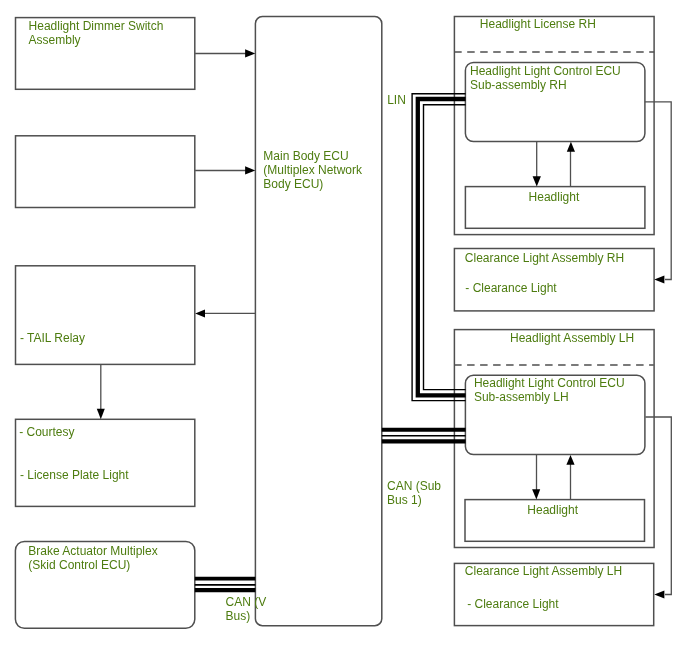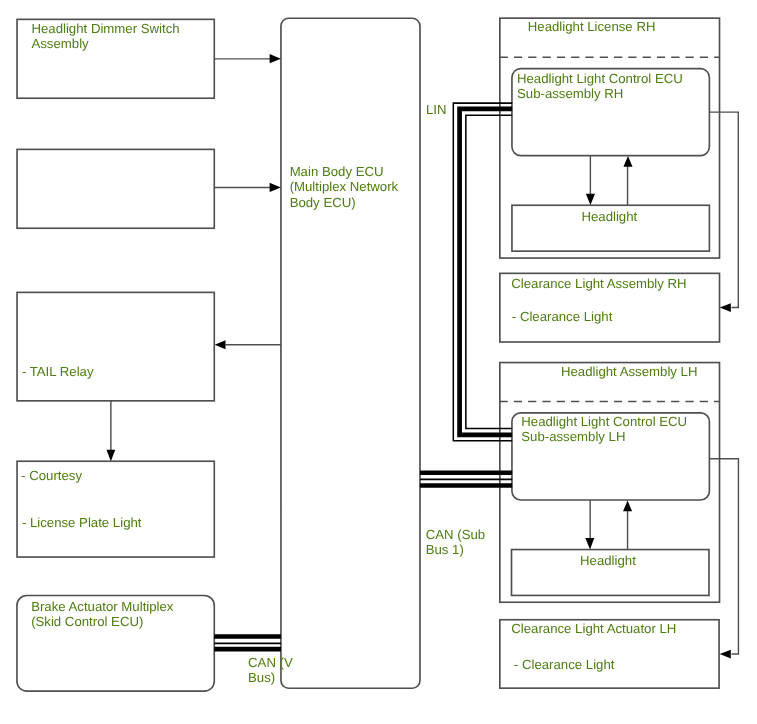--- a/index.html
+++ b/index.html
@@ -111,21 +111,21 @@
   <div class="txt" style="left:470.0px;top:65.2px;">Headlight Light Control ECU
 Sub-assembly RH</div>
   <div class="txt" style="left:528.6px;top:190.6px;">Headlight</div>
   <div class="txt" style="left:464.8px;top:251.5px;">Clearance Light Assembly RH</div>
   <div class="txt" style="left:465.3px;top:282.1px;">- Clearance Light</div>
 
   <div class="txt" style="left:510px;top:331.9px;">Headlight Assembly LH</div>
   <div class="txt" style="left:473.9px;top:377.2px;">Headlight Light Control ECU
 Sub-assembly LH</div>
   <div class="txt" style="left:527.3px;top:503.9px;">Headlight</div>
-  <div class="txt" style="left:464.8px;top:565px;">Clearance Light Actuator LH</div>
+  <div class="txt" style="left:464.8px;top:565px;">Clearance Light Assembly LH</div>
   <div class="txt" style="left:467.2px;top:598px;">- Clearance Light</div>
 
   <div class="txt" style="left:387.2px;top:93.5px;">LIN</div>
   <div class="txt" style="left:199.5px;top:594.9px;line-height:14px;margin-left:26px;">CAN (V
 Bus)</div>
   <div class="txt" style="left:387.0px;top:447.0px;line-height:14px;margin-top:32px;">CAN (Sub
 Bus 1)</div>
 
 </div>
 

